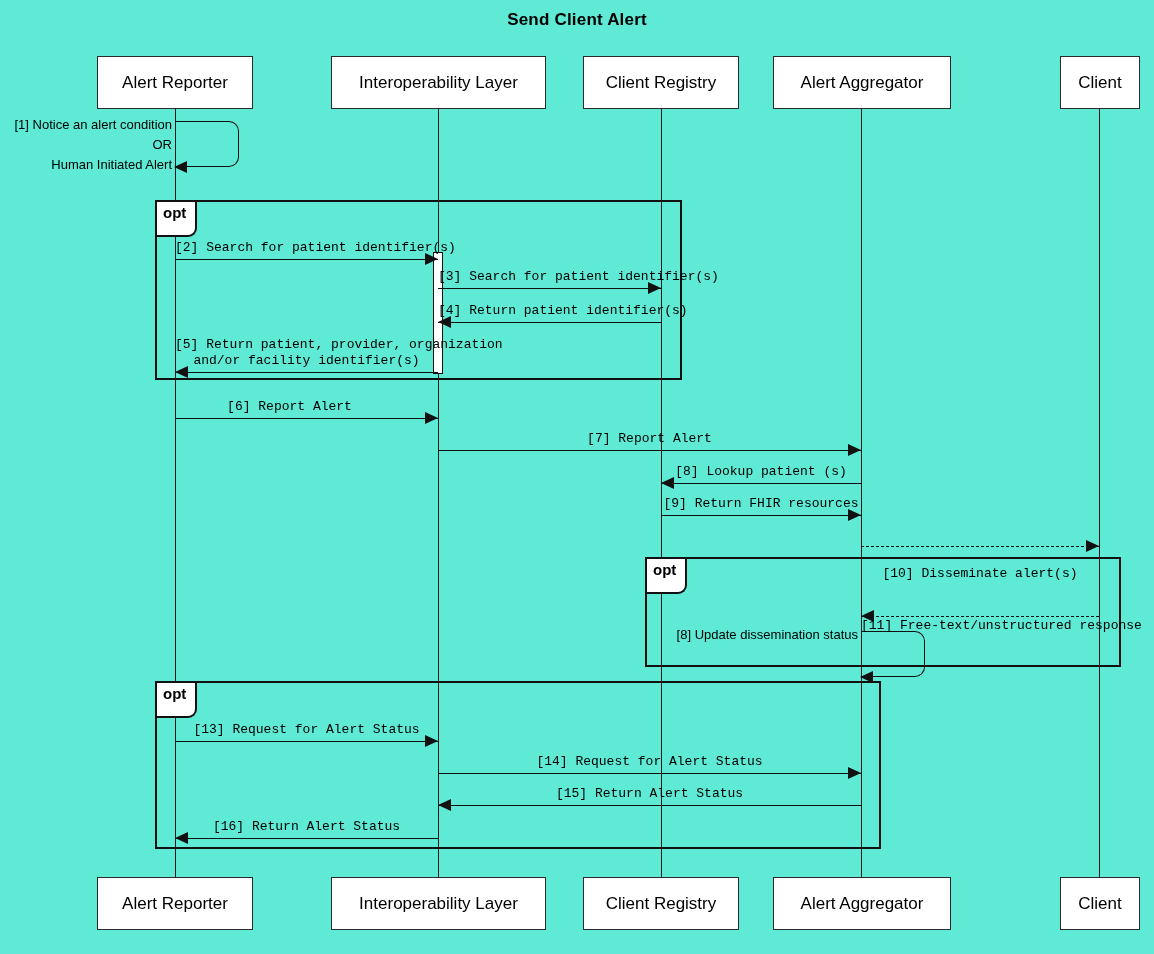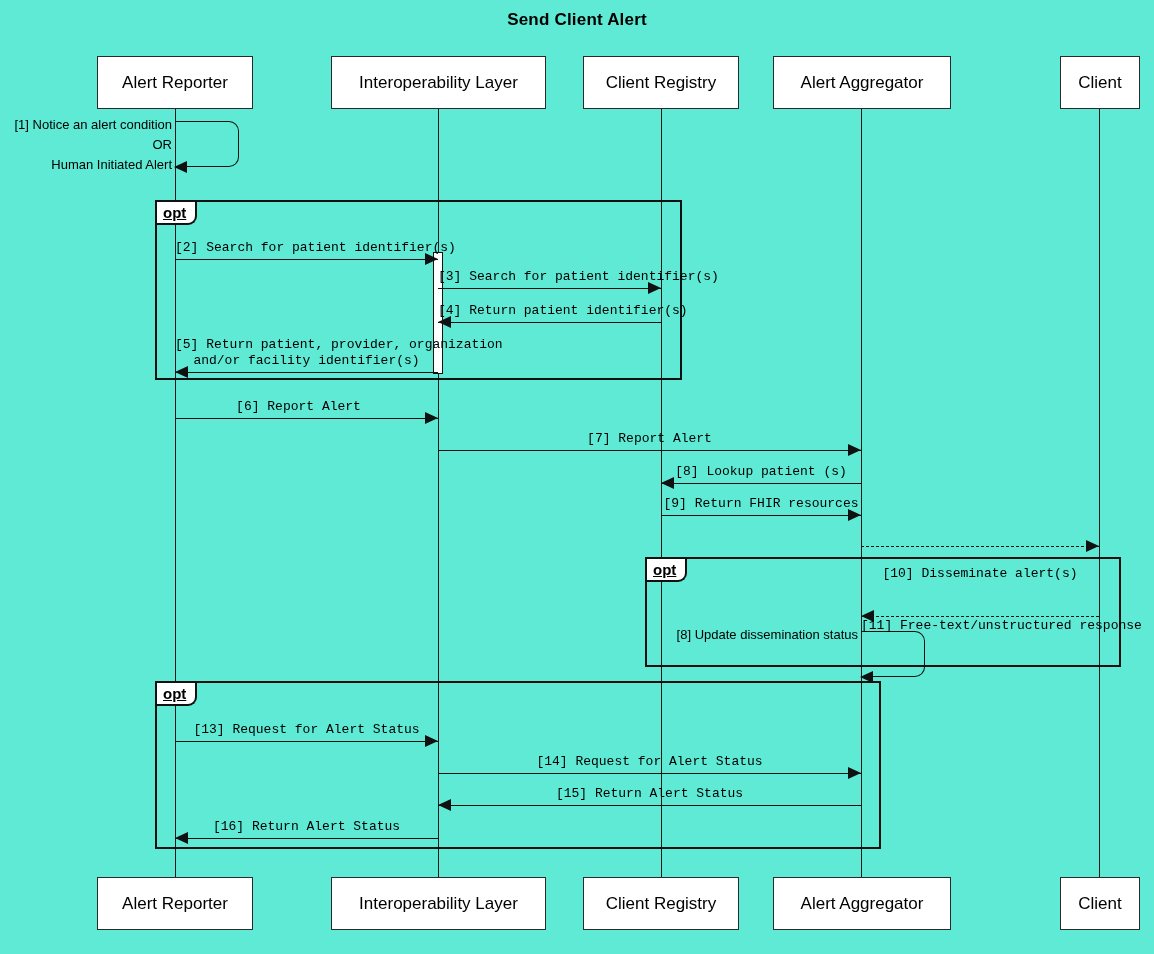--- a/index.html
+++ b/index.html
@@ -61,31 +61,30 @@
   .frag {
     position: absolute;
     box-sizing: border-box;
     border: 2px solid #111;
     background: transparent;
     z-index: 3;
   }
   .frag-label {
     position: absolute;
     box-sizing: border-box;
-    height: 23px;
+    height: 35px;
     padding: 0 9px 0 6px;
     background: #ffffff;
     border-right: 2px solid #111;
     border-bottom: 2px solid #111;
     border-bottom-right-radius: 9px;
     font-size: 15px;
     font-weight: bold;
     line-height: 21px;
     z-index: 6;
-    text-decoration: underline;
   }
   
   .msg-line {
     position: absolute;
     height: 0;
     border-top: 1.3px solid #111;
     z-index: 4;
   }
   .msg-line.dashed {
     border-top: 1.4px dashed #111;
@@ -166,21 +165,21 @@
       <div class="msg-label center" style="left: 438px; width: 223px; top: 269px; line-height: 16px; white-space: pre;">[3] Search for patient identifier(s)</div>
       <div class="msg-line" style="left: 438px; top: 322px; width: 223px;"></div>
       <div class="arrowhead left" style="top: 316px; left: 438px;"></div>
       <div class="msg-label center" style="left: 438px; width: 223px; top: 303px; line-height: 16px; white-space: pre;">[4] Return patient identifier(s)</div>
       <div class="msg-line" style="left: 175px; top: 372px; width: 263px;"></div>
       <div class="arrowhead left" style="top: 366px; left: 175px;"></div>
       <div class="msg-label center" style="left: 175px; width: 263px; top: 337px; line-height: 16px; white-space: pre;">[5] Return patient, provider, organization
 and/or facility identifier(s)</div>
       <div class="msg-line" style="left: 175px; top: 418px; width: 263px;"></div>
       <div class="arrowhead right" style="top: 412px; left: 425px;"></div>
-      <div class="msg-label center" style="left: 167px; width: 263px; top: 399px; line-height: 16px; white-space: pre;">[6] Report Alert</div>
+      <div class="msg-label center" style="left: 158px; width: 263px; top: 399px; line-height: 16px; white-space: pre;">[6] Report Alert</div>
       <div class="msg-line" style="left: 438px; top: 450px; width: 423px;"></div>
       <div class="arrowhead right" style="top: 444px; left: 848px;"></div>
       <div class="msg-label center" style="left: 438px; width: 423px; top: 431px; line-height: 16px; white-space: pre;">[7] Report Alert</div>
       <div class="msg-line" style="left: 661px; top: 483px; width: 200px;"></div>
       <div class="arrowhead left" style="top: 477px; left: 661px;"></div>
       <div class="msg-label center" style="left: 661px; width: 200px; top: 464px; line-height: 16px; white-space: pre;">[8] Lookup patient (s)</div>
       <div class="msg-line" style="left: 661px; top: 515px; width: 200px;"></div>
       <div class="arrowhead right" style="top: 509px; left: 848px;"></div>
       <div class="msg-label center" style="left: 661px; width: 200px; top: 496px; line-height: 16px; white-space: pre;">[9] Return FHIR resources</div>
       <div class="msg-line dashed" style="left: 861px; top: 546px; width: 238px;"></div>

